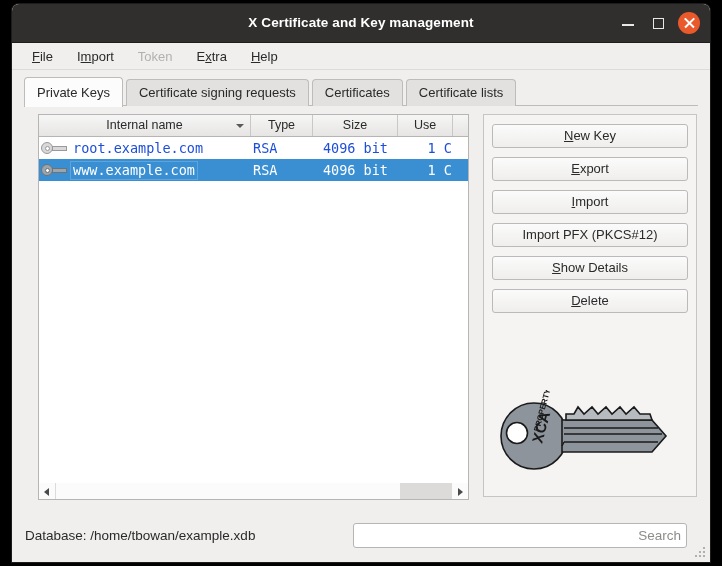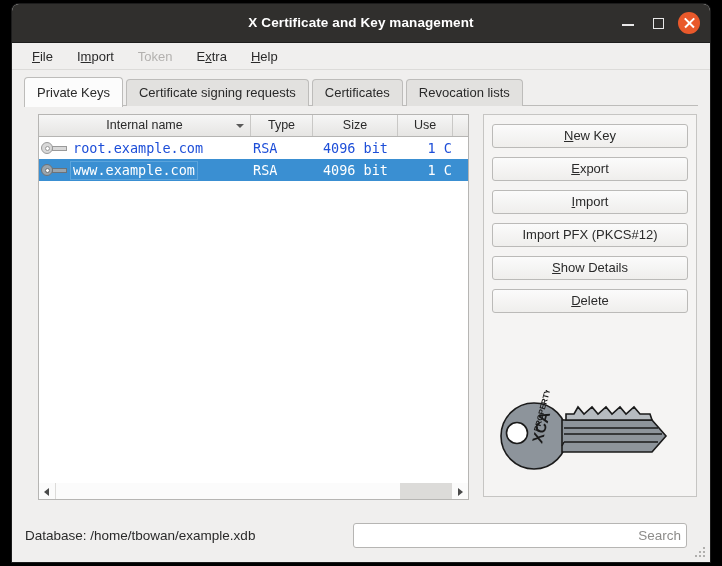--- a/index.html
+++ b/index.html
@@ -429,21 +429,21 @@
       <div class="menu-item">I<span class="mn">m</span>port</div>
       <div class="menu-item disabled">Token</div>
       <div class="menu-item">E<span class="mn">x</span>tra</div>
       <div class="menu-item"><span class="mn">H</span>elp</div>
     </div>
 
     <div id="tabbar">
       <div class="tab active">Private Keys</div>
       <div class="tab">Certificate signing requests</div>
       <div class="tab">Certificates</div>
-      <div class="tab">Revocation lists</div>
+      <div class="tab">Certificate lists</div>
     </div>
 
     <div id="content">
 
       <div id="table-panel">
         <div id="table-header">
           <div class="th th-name">
             <span>Internal name</span>
             <span class="sort-arrow"></span>
           </div>

